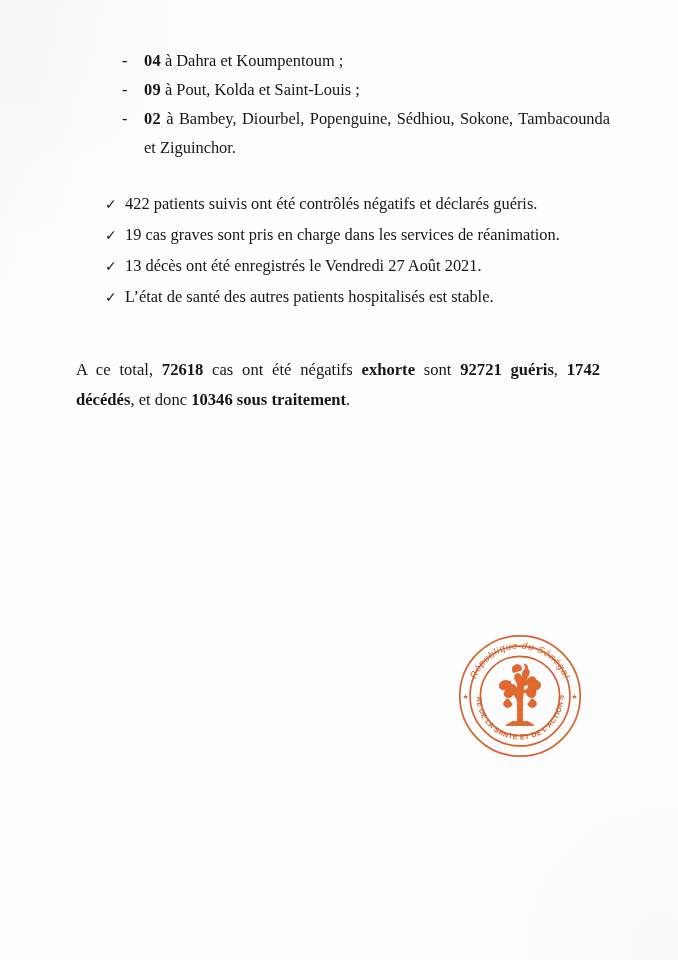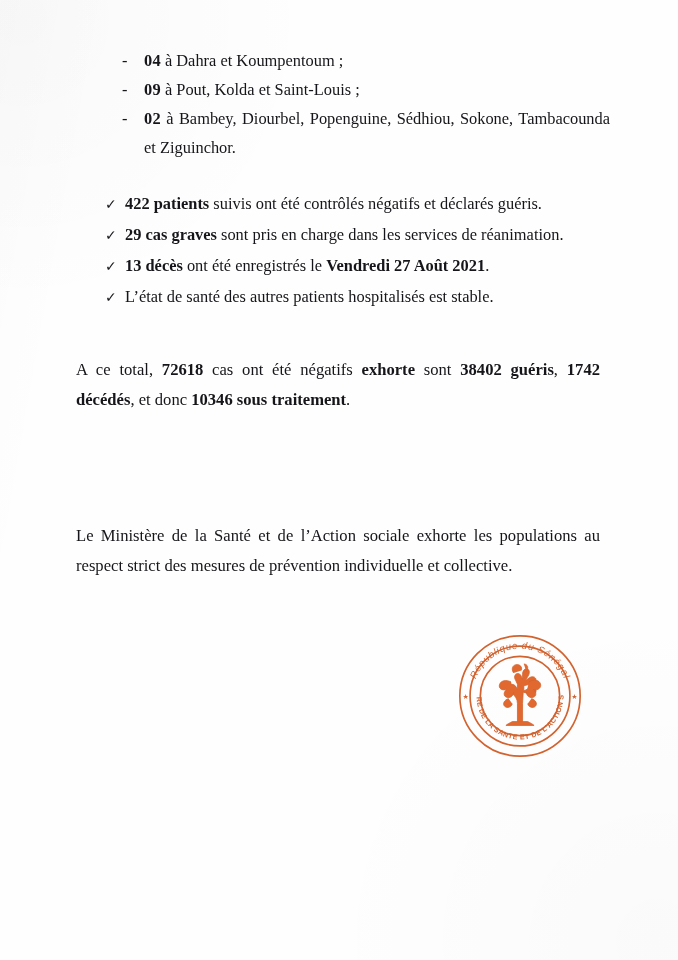--- a/index.html
+++ b/index.html
@@ -79,21 +79,21 @@
     line-height: 29px;
     color: #1a1a1e;
     font-family: "DejaVu Sans", sans-serif;
   }
   .check-text {
     flex: 1 1 auto;
     text-align: justify;
     text-justify: inter-word;
   }
   .check-text.single { text-align: left; }
-  .check-text b { font-weight: 700; }
+  .check-text b { font-weight: 400; }
 
   
   .para {
     position: absolute;
     left: 76px;
     width: 524px;
     font-size: 16.6px;
     line-height: 30px;
     text-align: justify;
     text-justify: inter-word;
@@ -140,39 +140,38 @@
 
   <div class="check-list">
 
     <div class="check-item">
       <span class="check-mark">✓</span>
       <span class="check-text single"><b>422 patients</b><span> suivis ont été contrôlés négatifs et déclarés guéris.</span></span>
     </div>
 
     <div class="check-item">
       <span class="check-mark">✓</span>
-      <span class="check-text"><b>29 cas graves</b><span> sont pris en charge dans les services de réanimation.</span></span>
+      <span class="check-text"><b>19 cas graves</b><span> sont pris en charge dans les services de réanimation.</span></span>
     </div>
 
     <div class="check-item">
       <span class="check-mark">✓</span>
       <span class="check-text single"><b>13 décès</b><span> ont été enregistrés le </span><b>Vendredi 27 Août 2021</b><span>.</span></span>
     </div>
 
     <div class="check-item">
       <span class="check-mark">✓</span>
       <span class="check-text single"><span>L’état de santé des autres patients hospitalisés est stable.</span></span>
     </div>
 
   </div>
 
-  <div class="para" id="para-cumulative"><span>A ce total, </span><b>72618</b><span> cas ont été négatifs </span><b>exhorte</b><span> sont </span><b>38402 guéris</b><span>, </span><b>1742 décédés</b><span>, et donc </span><b>10346 sous traitement</b><span>.</span></div>
-
-
-  <div class="para" id="para-exhortation">Le Ministère de la Santé et de l’Action sociale exhorte les populations au respect strict des mesures de prévention individuelle et collective.</div>
+  <div class="para" id="para-cumulative"><span>A ce total, </span><b>72618</b><span> cas ont été négatifs </span><b>exhorte</b><span> sont </span><b>92721 guéris</b><span>, </span><b>1742 décédés</b><span>, et donc </span><b>10346 sous traitement</b><span>.</span></div>
+
+
 
   <div class="seal">
     <svg viewBox="0 0 200 200" xmlns="http://www.w3.org/2000/svg" aria-hidden="true">
       <defs>
         <path id="arcTop" d="M 26,100 A 74,74 0 0 1 174,100"></path>
         <path id="arcBottom" d="M 32,100 A 68,68 0 0 0 168,100"></path>
       </defs>
       <g fill="none" stroke="#d2622e" stroke-width="2.6">
         <circle cx="100" cy="100" r="94"></circle>
         <circle cx="100" cy="100" r="78"></circle>

